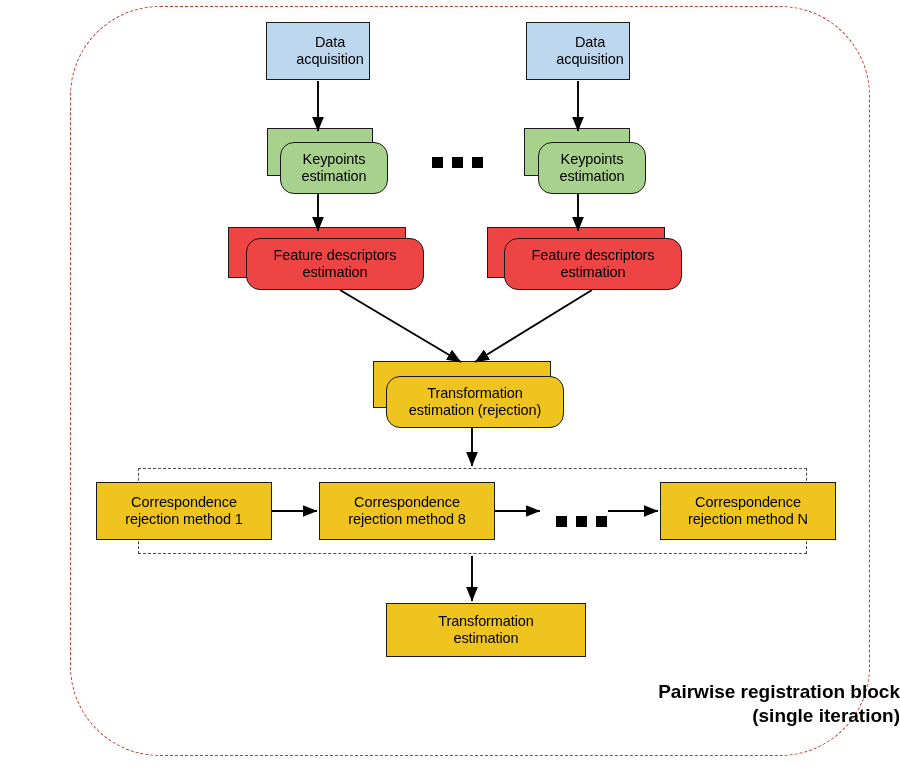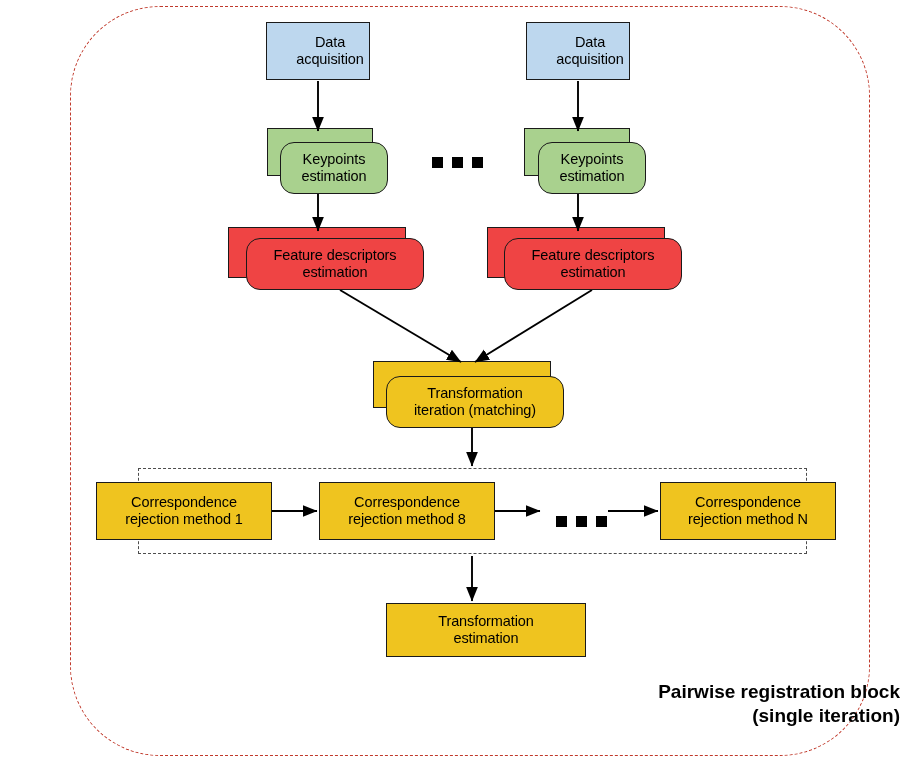--- a/index.html
+++ b/index.html
@@ -188,21 +188,21 @@
   <div class="ellipsis" style="left:432px; top:157px;">
     <i></i>
     <i></i>
     <i></i>
   </div>
 
   <div class="node back fill-yellow" style="left:373px; top:361px; width:178px; height:47px;"></div>
   <div class="node front fill-yellow" style="left:386px; top:376px; width:178px; height:52px;">
     <span class="lbl">
       <span>Transformation</span><br>
-      <span>iteration (matching)</span>
+      <span>estimation (rejection)</span>
     </span>
   </div>
 
   <div class="node single fill-yellow" style="left:96px; top:482px; width:176px; height:58px;">
     <span class="lbl">
       <span>Correspondence</span><br>
       <span>rejection method 1</span>
     </span>
   </div>
 

